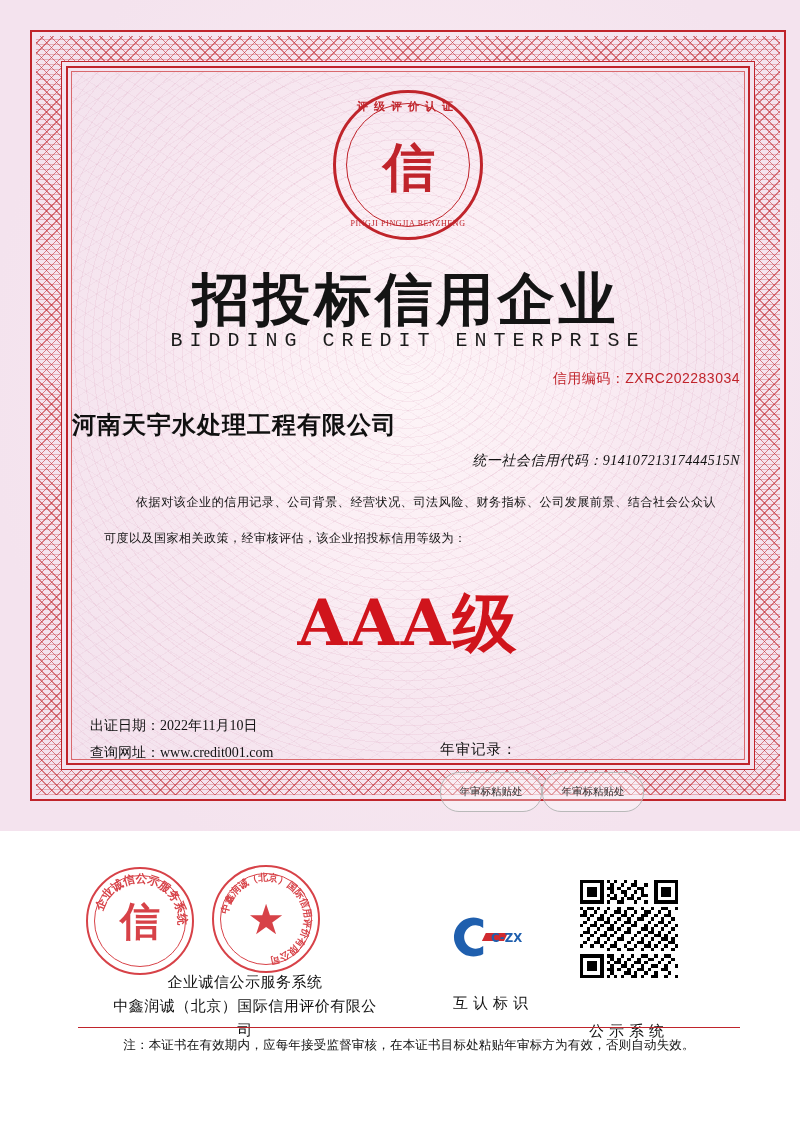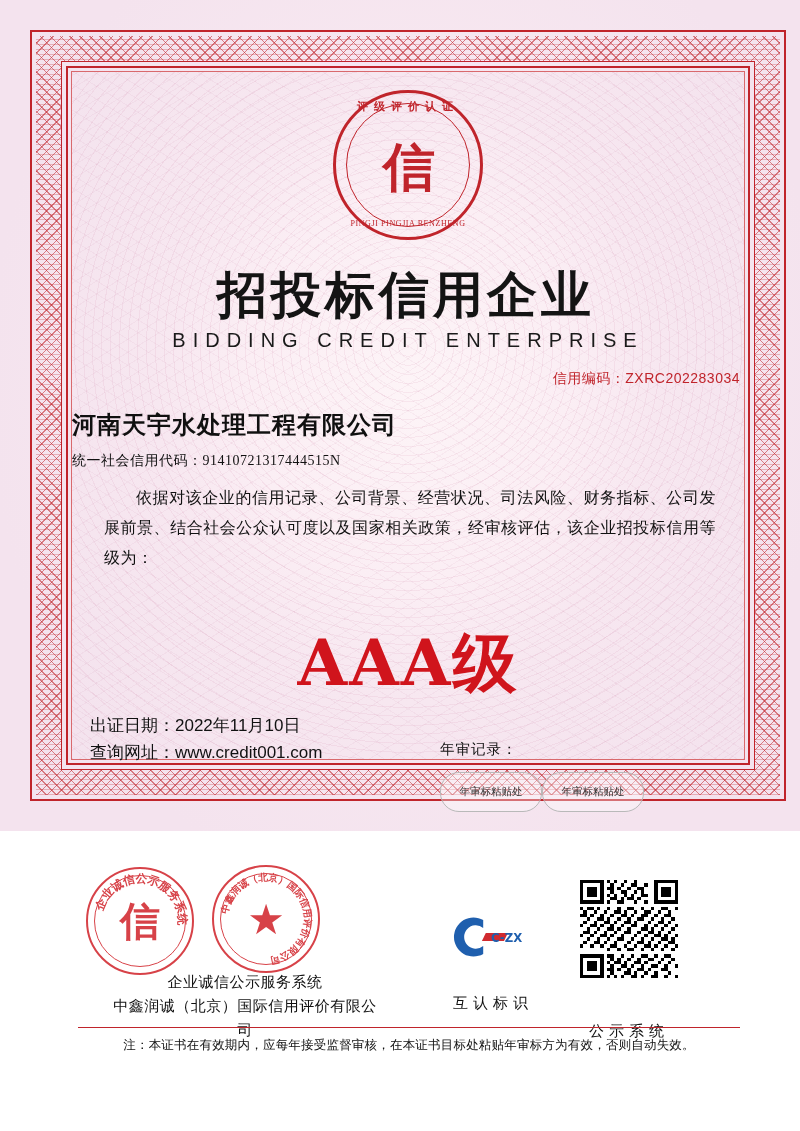--- a/index.html
+++ b/index.html
@@ -148,30 +148,30 @@
   }
 
   
   .main-title {
     position: absolute;
     top: 190px;
     left: 0; right: 4px;
     text-align: center;
     font-family: Liberation Sans, sans-serif;
     font-weight: bold;
-    font-size: 50px;
+    font-size: 57px;
     letter-spacing: 4px;
     color: #141414;
   }
   .sub-title {
     position: absolute;
     top: 257px;
     left: 0; right: 0;
     text-align: center;
-    font-family: Liberation Sans, sans-serif;
+    font-family: Liberation Mono, monospace;
     font-size: 20px;
     letter-spacing: 7px;
     color: #1a1a1a;
   }
 
   .credit-no {
     position: absolute;
     top: 298px;
     right: 4px;
     font-family: "Liberation Sans", sans-serif;
@@ -189,61 +189,61 @@
     font-family: "DejaVu Sans", sans-serif;
     font-weight: bold;
     font-size: 24px;
     letter-spacing: 1px;
     color: #101010;
   }
   .usci {
     position: absolute;
     top: 380px;
     left: 0; right: 4px;
-    text-align: left;
+    text-align: right;
     font-family: "Liberation Serif", serif;
     font-size: 14px;
     color: #111;
     letter-spacing: 0.5px;
+    font-style: italic;
   }
 
   .body-text {
     position: absolute;
     top: 412px;
     left: 32px;
     right: 28px;
-    font-family: Liberation Mono, monospace;
-    font-size: 16px;
-    line-height: 30px;
+    font-family: Liberation Serif, serif;
+    font-size: 12px;
+    line-height: 36px;
     color: #111;
     text-align: justify;
     text-indent: 32px;
     letter-spacing: 0.5px;
   }
 
   .grade {
     position: absolute;
     top: 508px;
     left: 0; right: 0;
     text-align: center;
     font-family: "DejaVu Serif", serif;
     font-weight: bold;
     font-size: 64px;
     color: #d0141c;
     letter-spacing: 2px;
-    margin-top: 40px;
   }
 
   
   .info-block {
     position: absolute;
     top: 640px;
     left: 18px;
-    font-family: Liberation Sans, sans-serif;
-    font-size: 17px;
+    font-family: Liberation Serif, serif;
+    font-size: 14px;
     line-height: 27px;
     color: #111;
   }
   .info-row { white-space: nowrap; }
   .info-label { }
   .info-value { }
 
   .annual-title {
     position: absolute;
     top: 668px;

